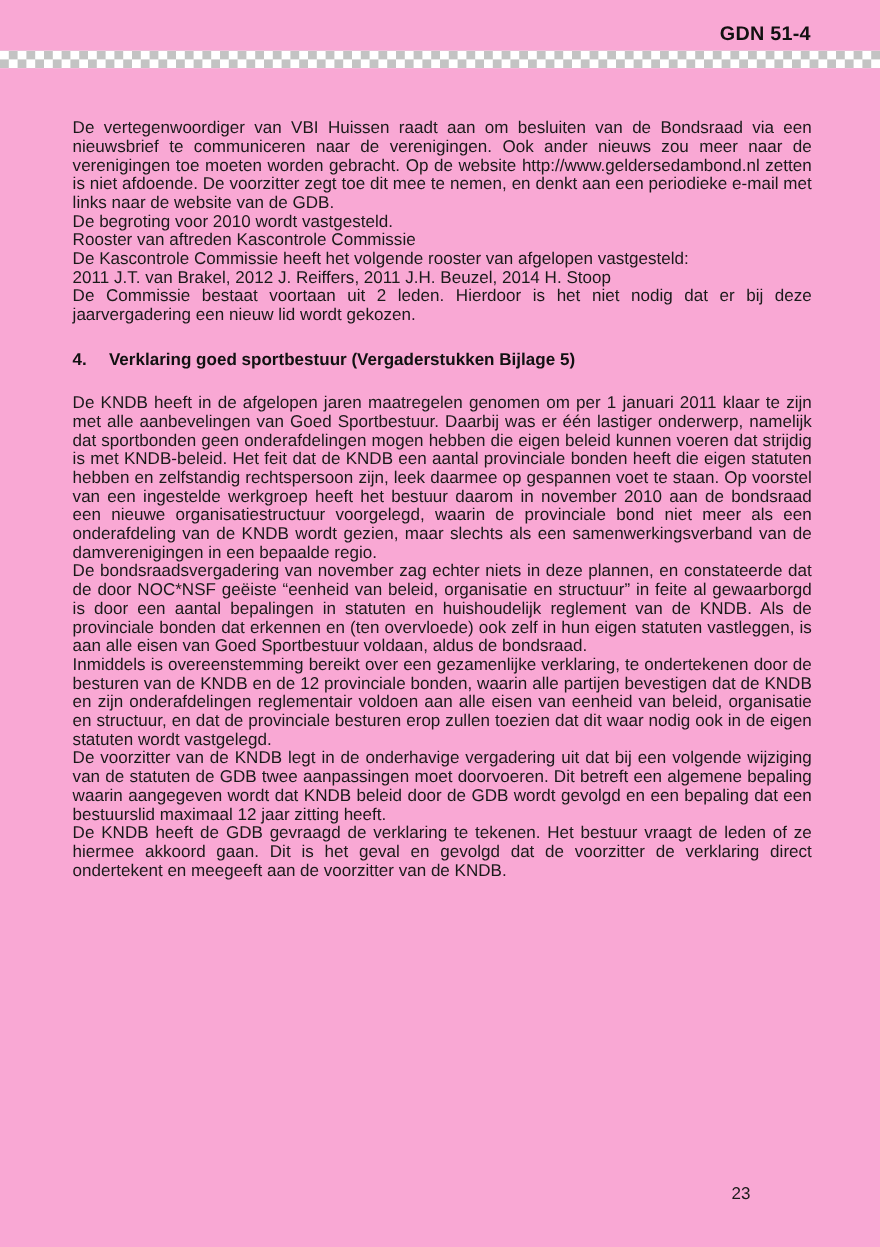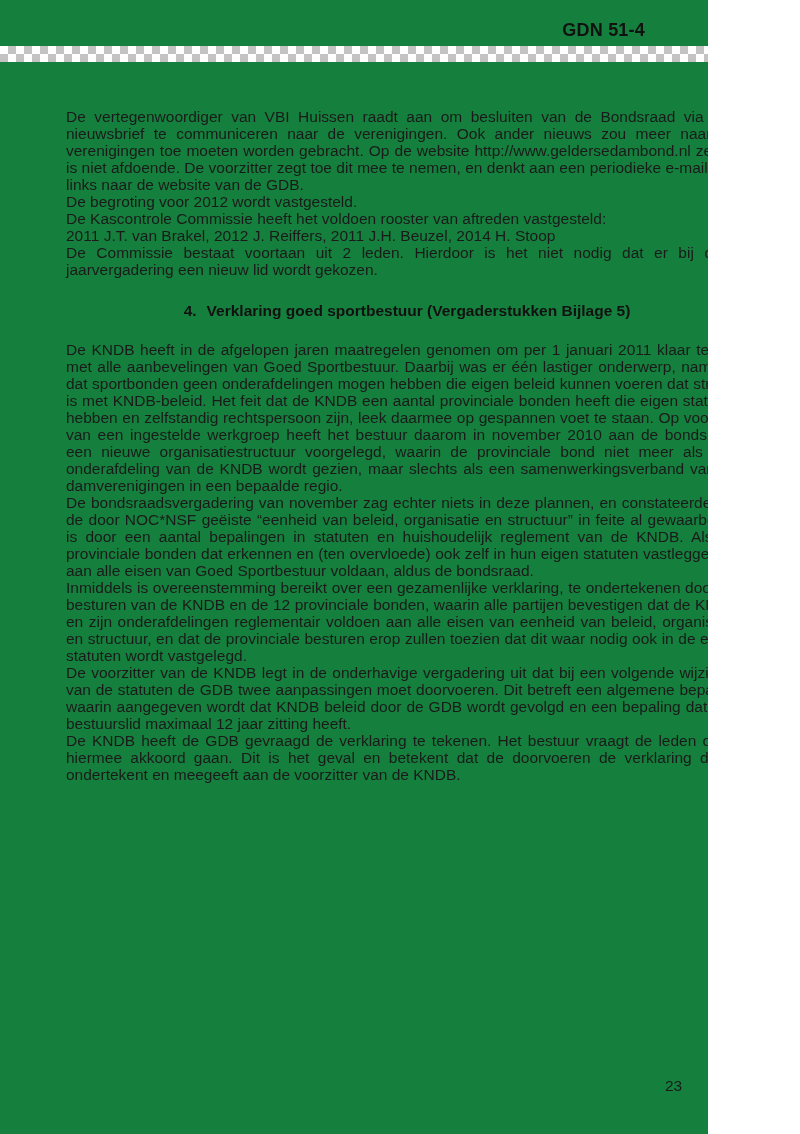--- a/index.html
+++ b/index.html
@@ -2,23 +2,23 @@
 <html><head>
 <meta charset="utf-8">
 <style>
   html, body {
     margin: 0;
     padding: 0;
     background: #ffffff;
   }
   .page {
     position: relative;
-    width: 708px;
+    width: 800px;
     height: 1134px;
-    background: #15803d;
+    background: #f9a8d4;
     font-family: "Liberation Sans", sans-serif;
     color: #1a1a1a;
     overflow: hidden;
   }
   .doc-code {
     position: absolute;
     top: 20px;
     right: 63px;
     font-size: 18px;
     font-weight: bold;
@@ -46,21 +46,21 @@
     color: #1a1a1a;
   }
   .content p {
     margin: 0;
     padding: 0;
   }
   .heading {
     margin: 24px 0 22px 0;
     font-size: 15.5px;
     font-weight: bold;
-    text-align: center;
+    text-align: left;
     color: #111111;
   }
   .heading .hnum {
     display: inline-block;
     width: 33px;
   }
   .page-number {
     position: absolute;
     left: 649px;
     top: 1077px;
@@ -73,31 +73,32 @@
 <body>
 
 <div class="page">
 
   <div class="doc-code">GDN 51-4</div>
 
   <div class="checker-band"></div>
 
   <div class="content">
     <p>De vertegenwoordiger van VBI Huissen raadt aan om besluiten van de Bondsraad via een nieuwsbrief te communiceren naar de verenigingen. Ook ander nieuws zou meer naar de verenigingen toe moeten worden gebracht. Op de website http://www.geldersedambond.nl zetten is niet afdoende. De voorzitter zegt toe dit mee te nemen, en denkt aan een periodieke e-mail met links naar de website van de GDB.</p>
-    <p>De begroting voor 2012 wordt vastgesteld.</p>
-    <p>De Kascontrole Commissie heeft het voldoen rooster van aftreden vastgesteld:</p>
+    <p>De begroting voor 2010 wordt vastgesteld.</p>
+    <p>Rooster van aftreden Kascontrole Commissie</p>
+    <p>De Kascontrole Commissie heeft het volgende rooster van afgelopen vastgesteld:</p>
     <p>2011 J.T. van Brakel, 2012 J. Reiffers, 2011 J.H. Beuzel, 2014 H. Stoop</p>
     <p>De Commissie bestaat voortaan uit 2 leden. Hierdoor is het niet nodig dat er bij deze jaarvergadering een nieuw lid wordt gekozen.</p>
 
     <h2 class="heading">
       <span class="hnum">4.</span><span class="htitle">Verklaring goed sportbestuur (Vergaderstukken Bijlage 5)</span>
     </h2>
 
     <p>De KNDB heeft in de afgelopen jaren maatregelen genomen om per 1 januari 2011 klaar te zijn met alle aanbevelingen van Goed Sportbestuur. Daarbij was er één lastiger onderwerp, namelijk dat sportbonden geen onderafdelingen mogen hebben die eigen beleid kunnen voeren dat strijdig is met KNDB-beleid. Het feit dat de KNDB een aantal provinciale bonden heeft die eigen statuten hebben en zelfstandig rechtspersoon zijn, leek daarmee op gespannen voet te staan. Op voorstel van een ingestelde werkgroep heeft het bestuur daarom in november 2010 aan de bondsraad een nieuwe organisatiestructuur voorgelegd, waarin de provinciale bond niet meer als een onderafdeling van de KNDB wordt gezien, maar slechts als een samenwerkingsverband van de damverenigingen in een bepaalde regio.</p>
     <p>De bondsraadsvergadering van november zag echter niets in deze plannen, en constateerde dat de door NOC*NSF geëiste “eenheid van beleid, organisatie en structuur” in feite al gewaarborgd is door een aantal bepalingen in statuten en huishoudelijk reglement van de KNDB. Als de provinciale bonden dat erkennen en (ten overvloede) ook zelf in hun eigen statuten vastleggen, is aan alle eisen van Goed Sportbestuur voldaan, aldus de bondsraad.</p>
     <p>Inmiddels is overeenstemming bereikt over een gezamenlijke verklaring, te ondertekenen door de besturen van de KNDB en de 12 provinciale bonden, waarin alle partijen bevestigen dat de KNDB en zijn onderafdelingen reglementair voldoen aan alle eisen van eenheid van beleid, organisatie en structuur, en dat de provinciale besturen erop zullen toezien dat dit waar nodig ook in de eigen statuten wordt vastgelegd.</p>
     <p>De voorzitter van de KNDB legt in de onderhavige vergadering uit dat bij een volgende wijziging van de statuten de GDB twee aanpassingen moet doorvoeren. Dit betreft een algemene bepaling waarin aangegeven wordt dat KNDB beleid door de GDB wordt gevolgd en een bepaling dat een bestuurslid maximaal 12 jaar zitting heeft.</p>
-    <p>De KNDB heeft de GDB gevraagd de verklaring te tekenen. Het bestuur vraagt de leden of ze hiermee akkoord gaan. Dit is het geval en betekent dat de doorvoeren de verklaring direct ondertekent en meegeeft aan de voorzitter van de KNDB.</p>
+    <p>De KNDB heeft de GDB gevraagd de verklaring te tekenen. Het bestuur vraagt de leden of ze hiermee akkoord gaan. Dit is het geval en gevolgd dat de voorzitter de verklaring direct ondertekent en meegeeft aan de voorzitter van de KNDB.</p>
   </div>
 
   <div class="page-number">23</div>
 
 </div>
 
 </body></html>

